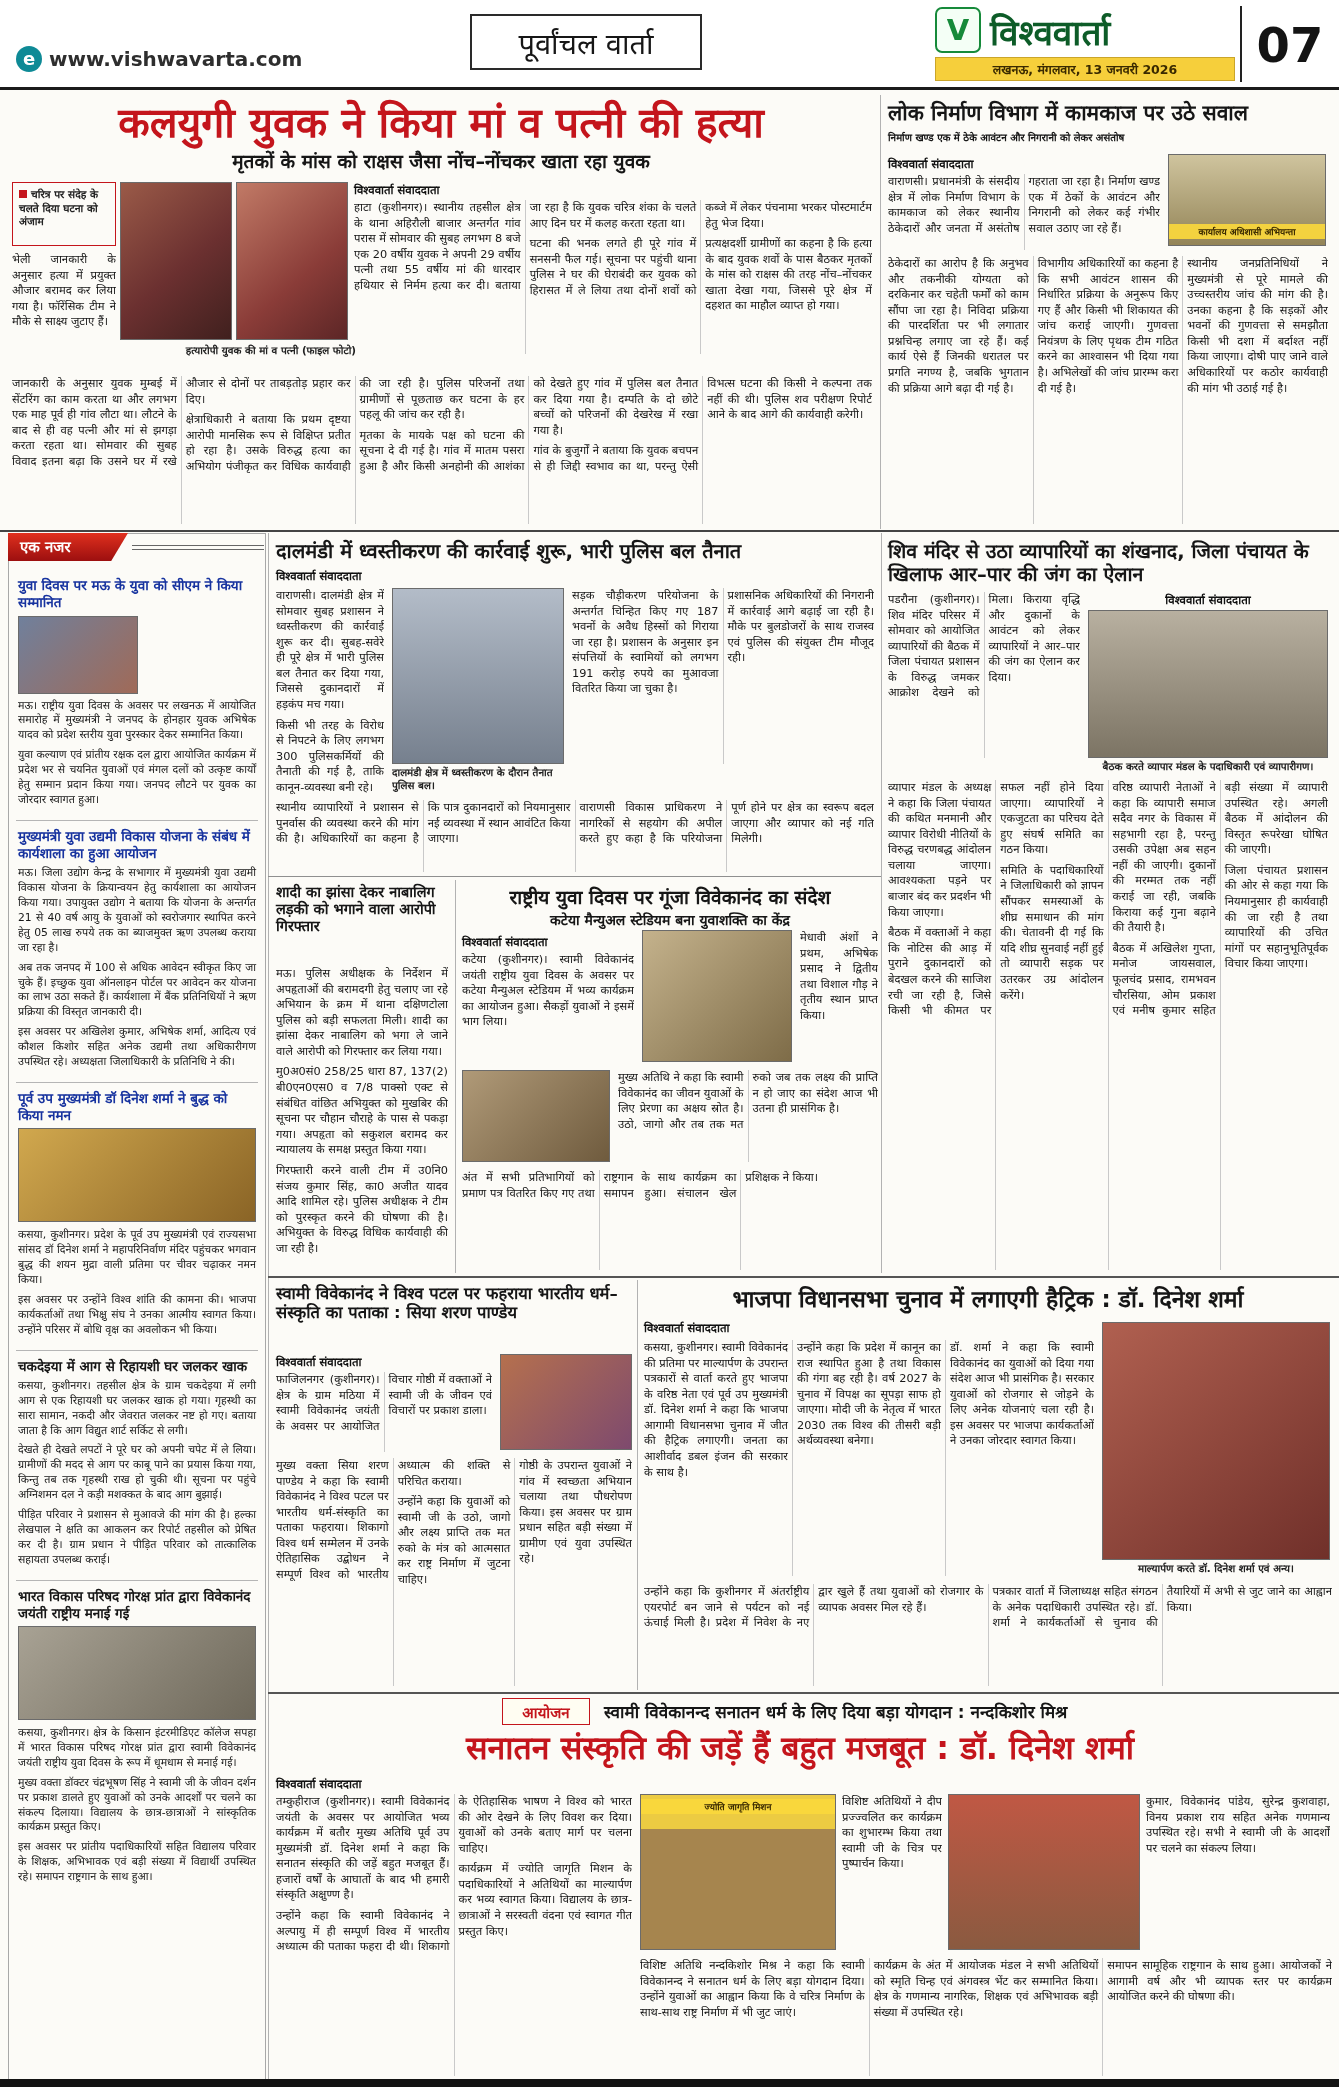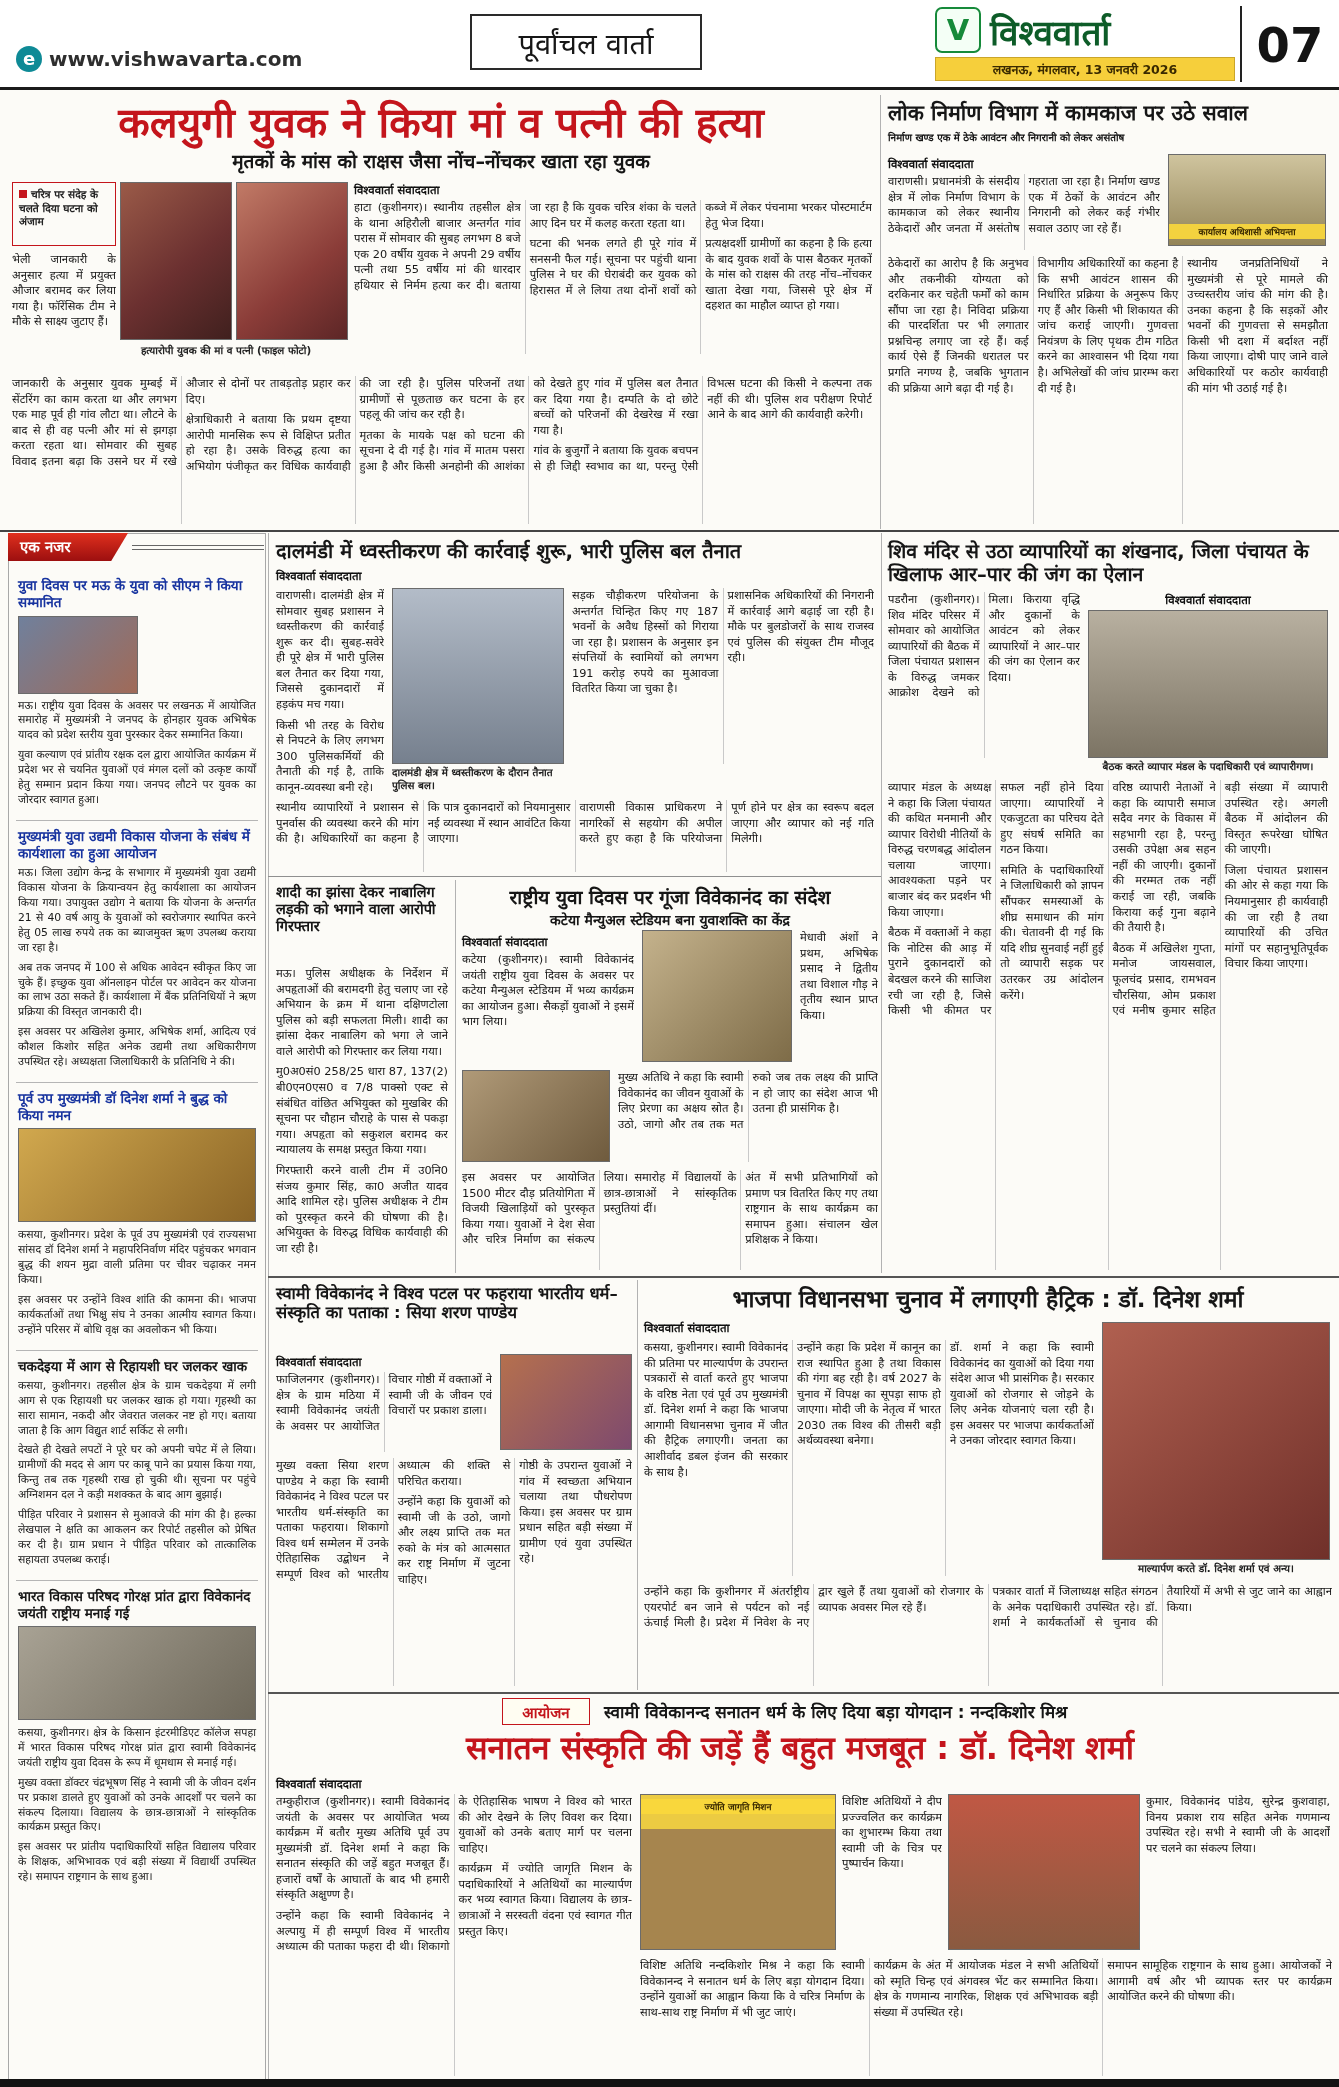--- a/index.html
+++ b/index.html
@@ -66,21 +66,21 @@
     <h1 class="abs hl red" style="left:10px;top:99px;width:862px;font-size:41px;text-align:center">कलयुगी युवक ने किया मां व पत्नी की हत्या</h1>
     <h2 class="abs hl" style="left:10px;top:150px;width:862px;font-size:19px;text-align:center">मृतकों के मांस को राक्षस जैसा नोंच–नोंचकर खाता रहा युवक</h2>
     <div class="kicker-box">
       <span class="bullet"></span><span>चरित्र पर संदेह के चलते दिया घटना को अंजाम</span>
     </div>
     <div class="abs bodytxt" style="left:12px;top:252px;width:104px;height:116px;overflow:hidden">
         <p>भेली जानकारी के अनुसार हत्या में प्रयुक्त औजार बरामद कर लिया गया है। फॉरेंसिक टीम ने मौके से साक्ष्य जुटाए हैं।</p>
       </div>
     <div class="photo" style="left:120px;top:182px;width:112px;height:158px;background:linear-gradient(140deg,#9a5a48,#6b3030 55%,#40201e)"></div>
     <div class="photo" style="left:236px;top:182px;width:112px;height:158px;background:linear-gradient(140deg,#c17a66,#8a3c38 60%,#5c2626)"></div>
-    <div class="abs caption" style="left:112px;top:344px;width:228px;height:28px;text-align:center;overflow:hidden">हत्यारोपी युवक की मां व पत्नी (फाइल फोटो)</div>
+    <div class="abs caption" style="left:128px;top:344px;width:228px;height:28px;text-align:right;overflow:hidden">हत्यारोपी युवक की मां व पत्नी (फाइल फोटो)</div>
     <div class="abs byline" style="left:354px;top:182px;width:170px">विश्ववार्ता संवाददाता</div>
     <div class="abs bodytxt cols3" style="left:354px;top:200px;width:518px;height:154px;overflow:hidden">
         <p>हाटा (कुशीनगर)। स्थानीय तहसील क्षेत्र के थाना अहिरौली बाजार अन्तर्गत गांव परास में सोमवार की सुबह लगभग 8 बजे एक 20 वर्षीय युवक ने अपनी 29 वर्षीय पत्नी तथा 55 वर्षीय मां की धारदार हथियार से निर्मम हत्या कर दी। बताया जा रहा है कि युवक चरित्र शंका के चलते आए दिन घर में कलह करता रहता था।</p>
         <p>घटना की भनक लगते ही पूरे गांव में सनसनी फैल गई। सूचना पर पहुंची थाना पुलिस ने घर की घेराबंदी कर युवक को हिरासत में ले लिया तथा दोनों शवों को कब्जे में लेकर पंचनामा भरकर पोस्टमार्टम हेतु भेज दिया।</p>
         <p>प्रत्यक्षदर्शी ग्रामीणों का कहना है कि हत्या के बाद युवक शवों के पास बैठकर मृतकों के मांस को राक्षस की तरह नोंच–नोंचकर खाता देखा गया, जिससे पूरे क्षेत्र में दहशत का माहौल व्याप्त हो गया।</p>
       </div>
     <div class="abs bodytxt cols5" style="left:12px;top:376px;width:860px;height:148px;overflow:hidden">
         <p>जानकारी के अनुसार युवक मुम्बई में सेंटरिंग का काम करता था और लगभग एक माह पूर्व ही गांव लौटा था। लौटने के बाद से ही वह पत्नी और मां से झगड़ा करता रहता था। सोमवार की सुबह विवाद इतना बढ़ा कि उसने घर में रखे औजार से दोनों पर ताबड़तोड़ प्रहार कर दिए।</p>
         <p>क्षेत्राधिकारी ने बताया कि प्रथम दृष्टया आरोपी मानसिक रूप से विक्षिप्त प्रतीत हो रहा है। उसके विरुद्ध हत्या का अभियोग पंजीकृत कर विधिक कार्यवाही की जा रही है। पुलिस परिजनों तथा ग्रामीणों से पूछताछ कर घटना के हर पहलू की जांच कर रही है।</p>
         <p>मृतका के मायके पक्ष को घटना की सूचना दे दी गई है। गांव में मातम पसरा हुआ है और किसी अनहोनी की आशंका को देखते हुए गांव में पुलिस बल तैनात कर दिया गया है। दम्पति के दो छोटे बच्चों को परिजनों की देखरेख में रखा गया है।</p>
@@ -198,21 +198,20 @@
         <p>कटेया (कुशीनगर)। स्वामी विवेकानंद जयंती राष्ट्रीय युवा दिवस के अवसर पर कटेया मैन्युअल स्टेडियम में भव्य कार्यक्रम का आयोजन हुआ। सैकड़ों युवाओं ने इसमें भाग लिया।</p>
       </div>
     <div class="abs bodytxt" style="left:800px;top:930px;width:78px;height:132px;overflow:hidden">
         <p>मेधावी अंशों ने प्रथम, अभिषेक प्रसाद ने द्वितीय तथा विशाल गौड़ ने तृतीय स्थान प्राप्त किया।</p>
       </div>
     <div class="photo" style="left:462px;top:1070px;width:148px;height:92px;background:linear-gradient(135deg,#b09a78,#6f5b3e)"></div>
     <div class="abs bodytxt cols2" style="left:618px;top:1070px;width:260px;height:92px;overflow:hidden">
         <p>मुख्य अतिथि ने कहा कि स्वामी विवेकानंद का जीवन युवाओं के लिए प्रेरणा का अक्षय स्रोत है। उठो, जागो और तब तक मत रुको जब तक लक्ष्य की प्राप्ति न हो जाए का संदेश आज भी उतना ही प्रासंगिक है।</p>
       </div>
     <div class="abs bodytxt cols3" style="left:462px;top:1170px;width:416px;height:100px;overflow:hidden">
-        <p>इस अवसर पर आयोजित 1500 मीटर दौड़ प्रतियोगिता में विजयी खिलाड़ियों को पुरस्कृत किया गया। युवाओं ने देश सेवा और चरित्र निर्माण का संकल्प लिया। समारोह में विद्यालयों के छात्र-छात्राओं ने सांस्कृतिक प्रस्तुतियां दीं।</p>
         <p>अंत में सभी प्रतिभागियों को प्रमाण पत्र वितरित किए गए तथा राष्ट्रगान के साथ कार्यक्रम का समापन हुआ। संचालन खेल प्रशिक्षक ने किया।</p>
       </div>
   </div>
 
   <div>
     <h2 class="abs hl" style="left:888px;top:540px;width:440px;font-size:19.5px">शिव मंदिर से उठा व्यापारियों का शंखनाद, जिला पंचायत के खिलाफ आर–पार की जंग का ऐलान</h2>
     <div class="abs byline" style="left:1088px;top:592px;width:240px;text-align:center">विश्ववार्ता संवाददाता</div>
     <div class="photo" style="left:1088px;top:610px;width:240px;height:148px;background:linear-gradient(180deg,#b8b0a0,#7c7464)"></div>
     <div class="abs bodytxt cols2" style="left:888px;top:592px;width:192px;height:166px;overflow:hidden">
         <p>पडरौना (कुशीनगर)। शिव मंदिर परिसर में सोमवार को आयोजित व्यापारियों की बैठक में जिला पंचायत प्रशासन के विरुद्ध जमकर आक्रोश देखने को मिला। किराया वृद्धि और दुकानों के आवंटन को लेकर व्यापारियों ने आर–पार की जंग का ऐलान कर दिया।</p>

